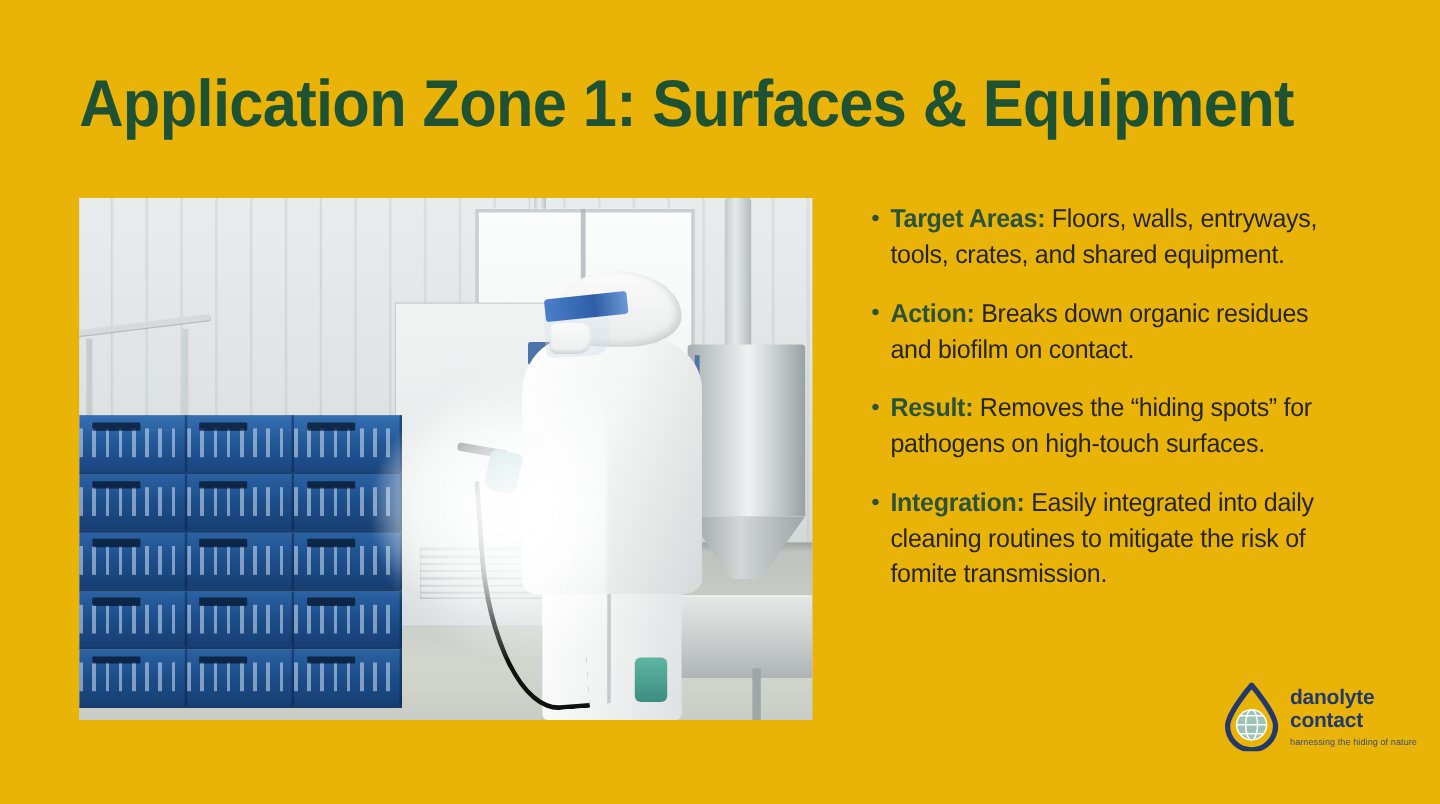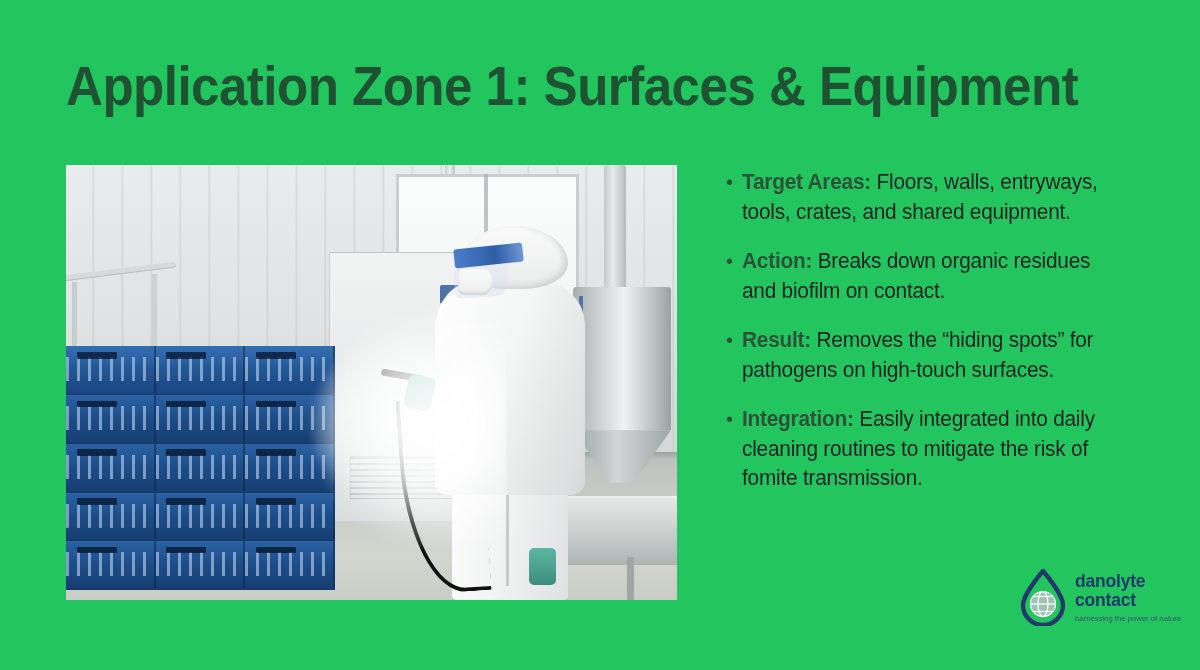--- a/index.html
+++ b/index.html
@@ -13,21 +13,21 @@
 
   body {
     background: #fffffe;
     font-family: "Liberation Sans", sans-serif;
     position: relative;
   }
 
   .slide {
     position: absolute;
     inset: 0;
-    background: #22c55e;
+    background: #eab308;
   }
 
   
   .slide-title {
     position: absolute;
     left: 66px;
     top: 55px;
     width: 1060px;
     font-family: "Liberation Sans Narrow", "Liberation Sans", sans-serif;
     font-size: 55px;
@@ -562,17 +562,17 @@
           <ellipse cx="25" cy="36" rx="5" ry="12.5"></ellipse>
           <line x1="12.5" y1="36" x2="37.5" y2="36"></line>
           <line x1="15" y1="28.5" x2="35" y2="28.5"></line>
           <line x1="15" y1="43.5" x2="35" y2="43.5"></line>
         </g>
       </svg>
     </div>
     <div class="logo-text">
       <div class="logo-name">danolyte</div>
       <div class="logo-name">contact</div>
-      <div class="logo-tag">harnessing the power of nature</div>
+      <div class="logo-tag">harnessing the hiding of nature</div>
     </div>
   </div>
 
 </div>
 
 </body></html>

